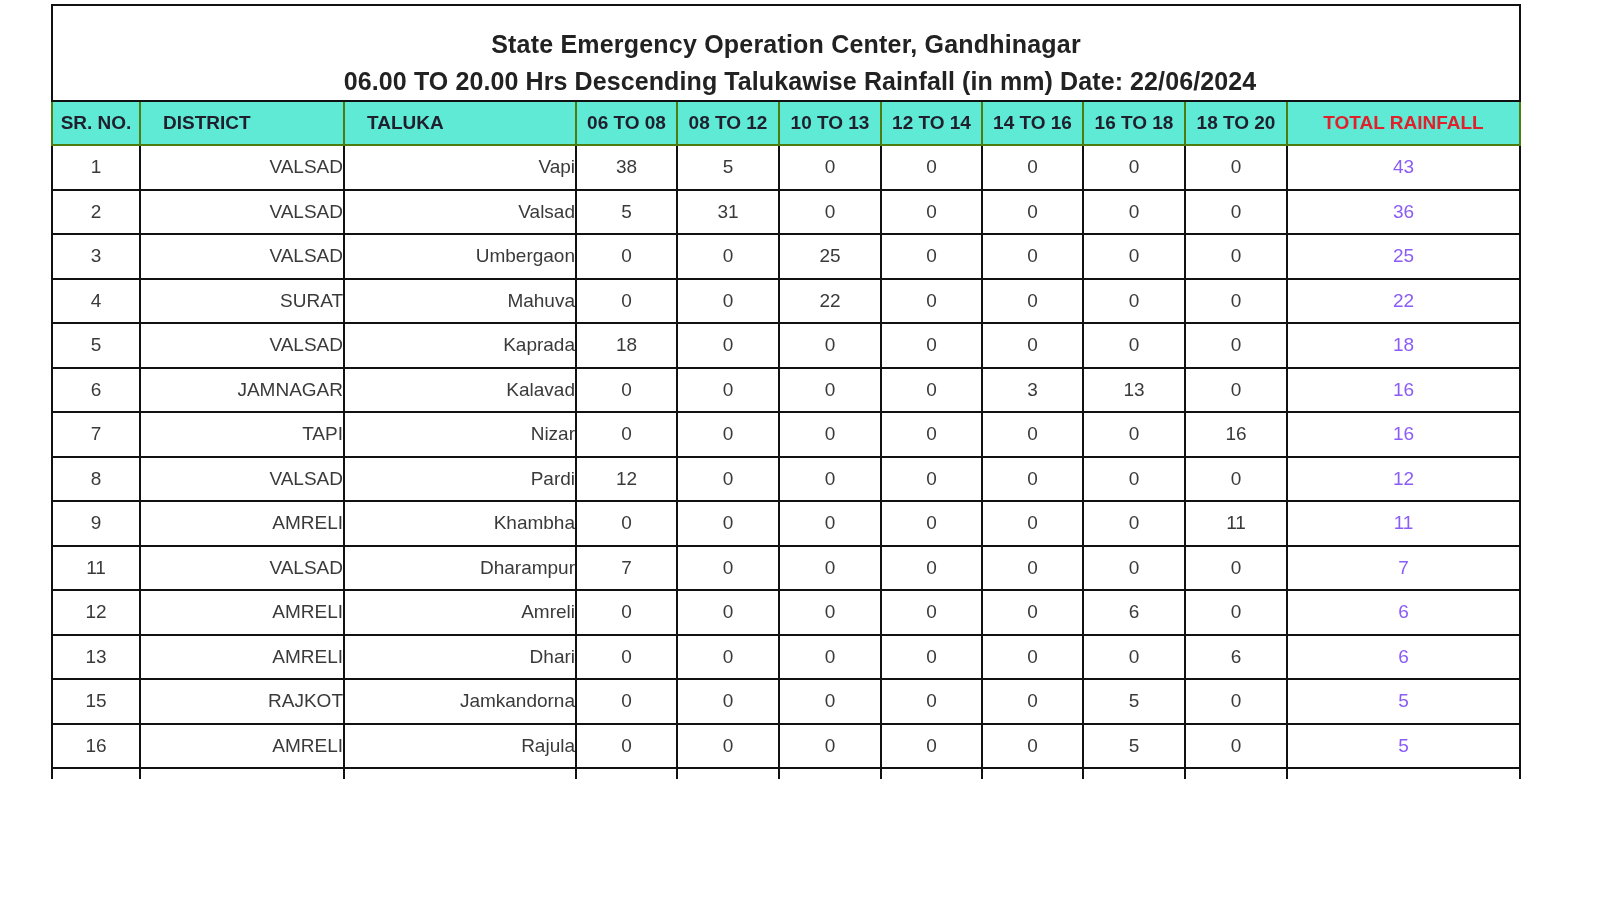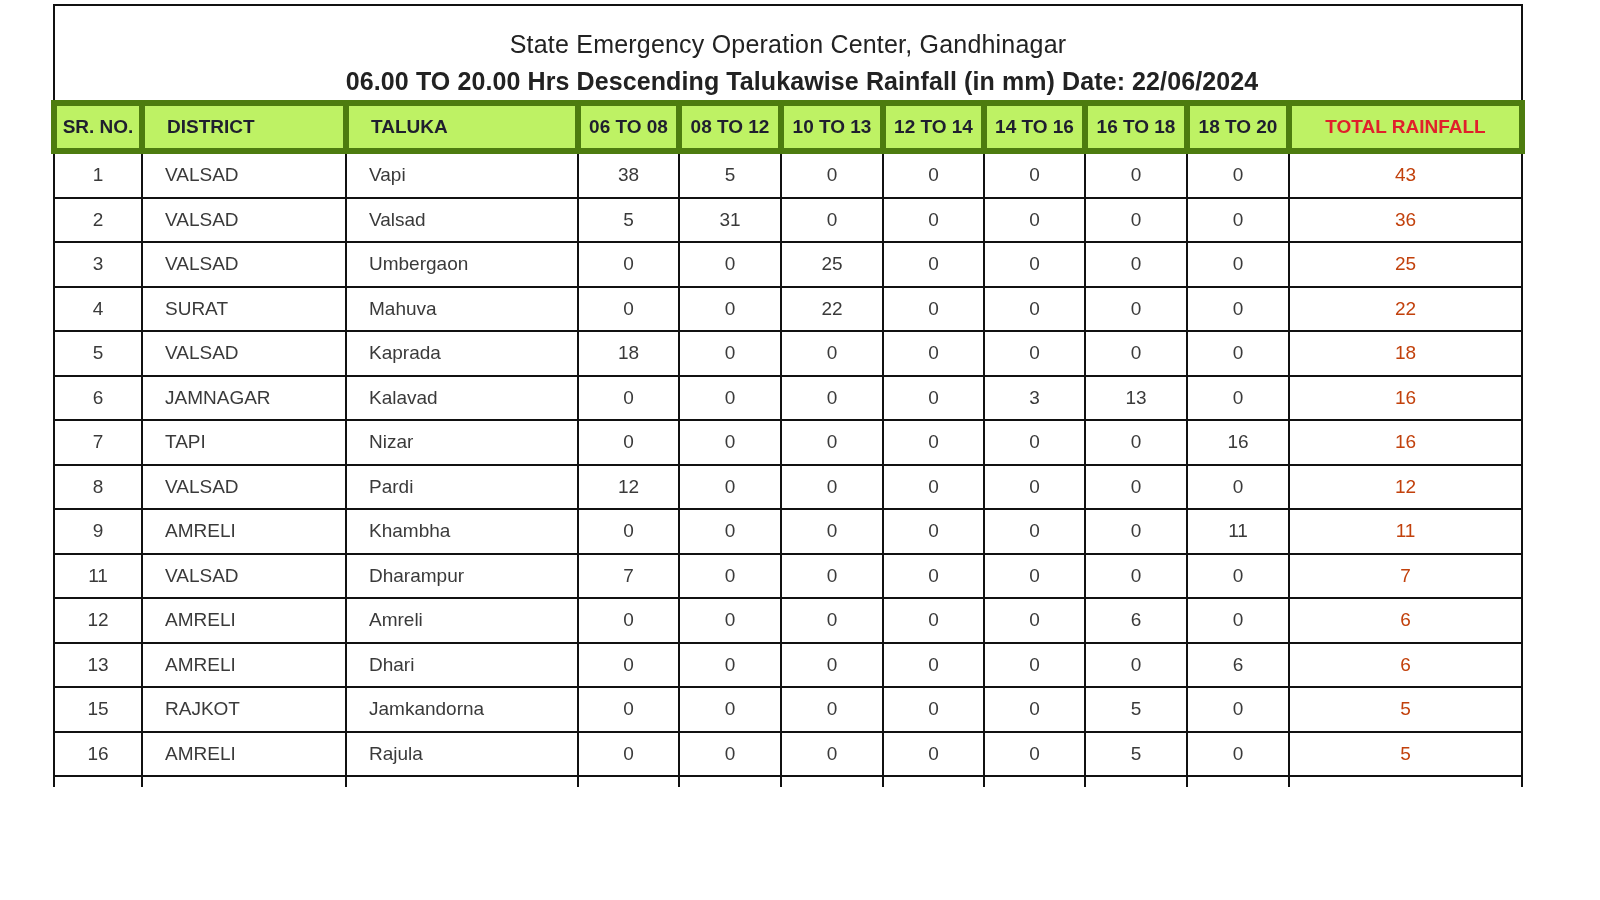--- a/index.html
+++ b/index.html
@@ -7,35 +7,35 @@
     .sheet {
       position: absolute; left: 51px; top: 4px; width: 1468px;
     }
     table.rain {
       border-collapse: collapse; width: 1468px; table-layout: fixed;
     }
     .title-cell {
       border: 2px solid #111; height: 82px; text-align: center; vertical-align: middle;
       color: #222; font-size: 25px; line-height: 37px; padding: 0;
     }
-    .title-cell .line1 { font-weight: normal; letter-spacing: 0.2px; margin-top: 20px; }
+    .title-cell .line1 { font-weight: bold; letter-spacing: 0.2px; margin-top: 20px; }
     .title-cell .line2 { font-weight: bold; letter-spacing: 0.1px; padding-left: 28px; }
     th {
-      background: #bef264; border: 6px solid #4d7c0f; height: 42px; font-size: 19px; font-weight: bold;
+      background: #5eead4; border: 2px solid #4d7c0f; height: 42px; font-size: 19px; font-weight: bold;
       color: #1f1f2e; padding: 0; white-space: nowrap;
     }
     th.left { text-align: left; padding-left: 22px; }
     th.center { text-align: center; }
     th.total { color: #e0202b; text-align: center; }
     td {
       border: 2px solid #111; height: 42.5px; font-size: 19px; color: #3a3a3a; padding: 0;
       text-align: center; white-space: nowrap;
     }
-    td.left { text-align: left; padding-left: 22px; }
-    td.total { color: #c2410c; margin-top: 40px; }
+    td.left { text-align: right; padding-left: 22px; }
+    td.total { color: #8b5cf6; margin-top: 40px; }
     tr.partial td { height: 10px; border-bottom: none; }
   </style>
 </head>
 <body>
 
 <div class="sheet">
   <table class="rain">
     <colgroup>
       <col style="width:88px">
       <col style="width:204px">

